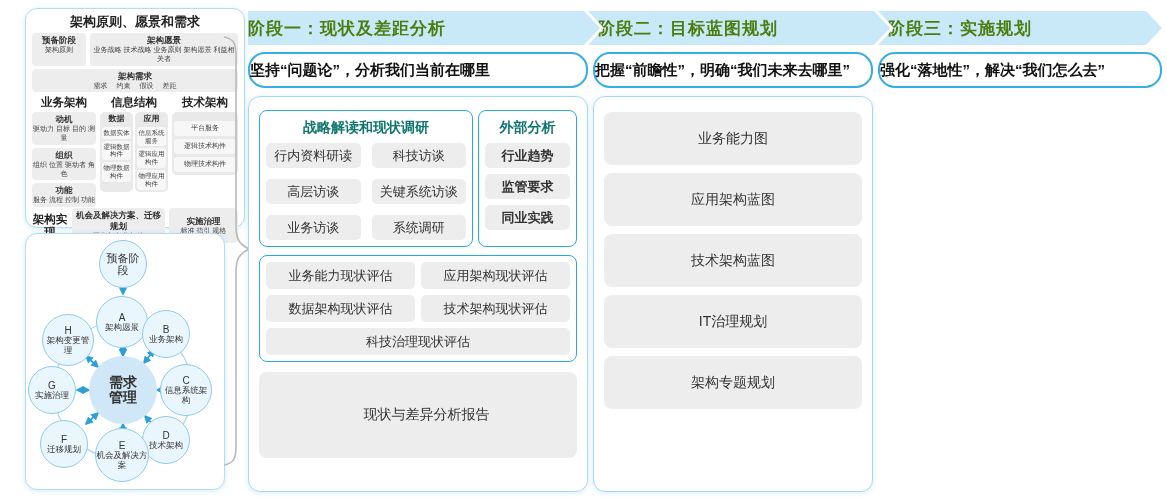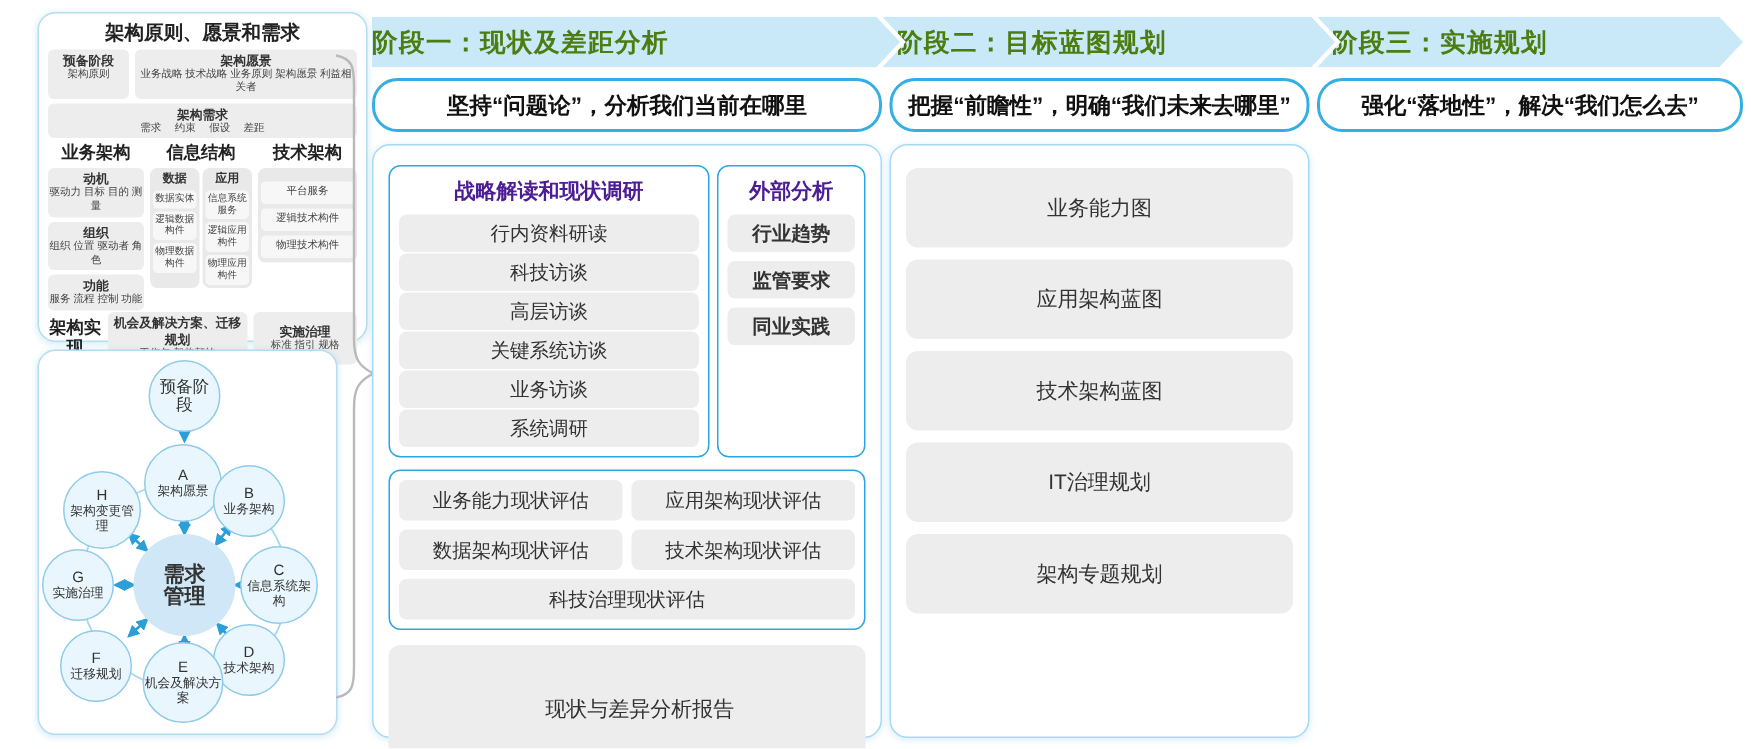--- a/index.html
+++ b/index.html
@@ -68,40 +68,40 @@
        justify-content:flex-start;color:#4d7c0f;font-weight:bold;font-size:17px;letter-spacing:1px;box-sizing:border-box;}
   .seg1{left:248px;width:352px;padding-right:12px;
         clip-path:polygon(0 0,calc(100% - 16px) 0,100% 50%,calc(100% - 16px) 100%,0 100%);}
   .seg2{left:588px;width:302px;padding-left:10px;padding-right:6px;
         clip-path:polygon(0 0,calc(100% - 16px) 0,100% 50%,calc(100% - 16px) 100%,0 100%,16px 50%);}
   .seg3{left:878px;width:284px;padding-left:10px;padding-right:6px;
         clip-path:polygon(0 0,calc(100% - 16px) 0,100% 50%,calc(100% - 16px) 100%,0 100%,16px 50%);}
 
   
   .subtitle{position:absolute;top:52px;height:36px;background:#fff;border:2px solid #35aee3;
-            border-radius:17px;display:flex;align-items:center;justify-content:center;
+            border-radius:17px;display:flex;align-items:center;justify-content:flex-start;
             font-size:15px;font-weight:bold;color:#111;box-sizing:border-box;}
   .sub1{left:248px;width:340px;}
   .sub2{left:593px;width:280px;}
   .sub3{left:878px;width:284px;}
 
   
   .content{position:absolute;top:96px;height:396px;background:#fff;border:1.5px solid #a6daf3;
            border-radius:12px;box-sizing:border-box;box-shadow:0 1px 5px rgba(130,195,235,.3);}
   .c1{left:248px;width:340px;}
   .c2{left:593px;width:280px;}
   .c3{left:878px;width:284px;}
 
   .bluebox{border:1.5px solid #2aa7e0;border-radius:8px;background:#fff;padding:6px;box-sizing:border-box;}
-  .bluebox h3{margin:2px 0 6px 0;font-size:14px;font-weight:bold;text-align:center;color:#4c1d95;}
+  .bluebox h3{margin:2px 0 6px 0;font-size:14px;font-weight:bold;text-align:center;color:#0f766e;}
   .item{background:#ededed;border-radius:5px;display:flex;align-items:center;justify-content:center;
         font-size:13px;color:#333;}
   .p1-top{display:flex;gap:5px;margin:13px 10px 0 10px;}
   .survey{width:214px;flex:none;}
-  .sgrid{display:grid;grid-template-columns:1fr;gap:1px;}
+  .sgrid{display:grid;grid-template-columns:1fr 1fr;gap:11px;}
   .sgrid .item{height:25px;}
   .external{flex:1;}
   .external .item{height:25px;margin-top:6px;font-weight:bold;}
   .external .item:first-of-type{margin-top:0;}
   .assess{margin:8px 10px 0 10px;}
   .agrid{display:grid;grid-template-columns:1fr 1fr;gap:6px;}
   .agrid .item{height:27px;}
   .agrid .wide{grid-column:1 / span 2;}
   .report{margin:10px 10px 0 10px;height:86px;border-radius:8px;font-size:14px;padding-left:17px;}
 

